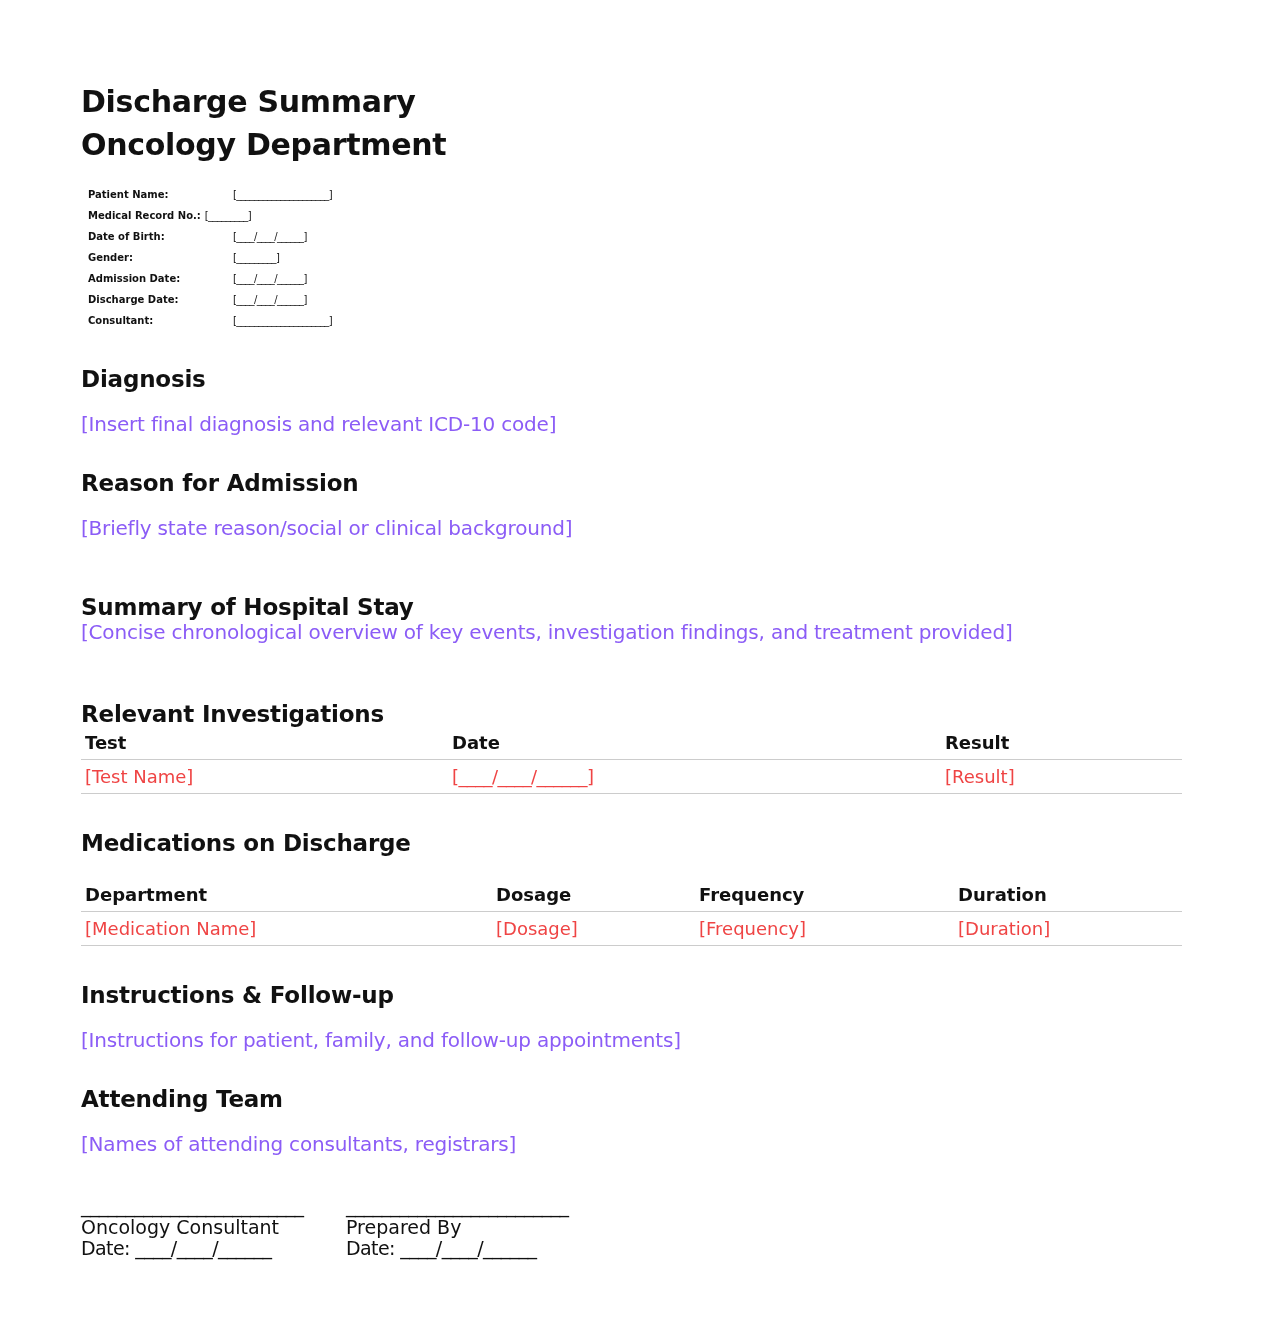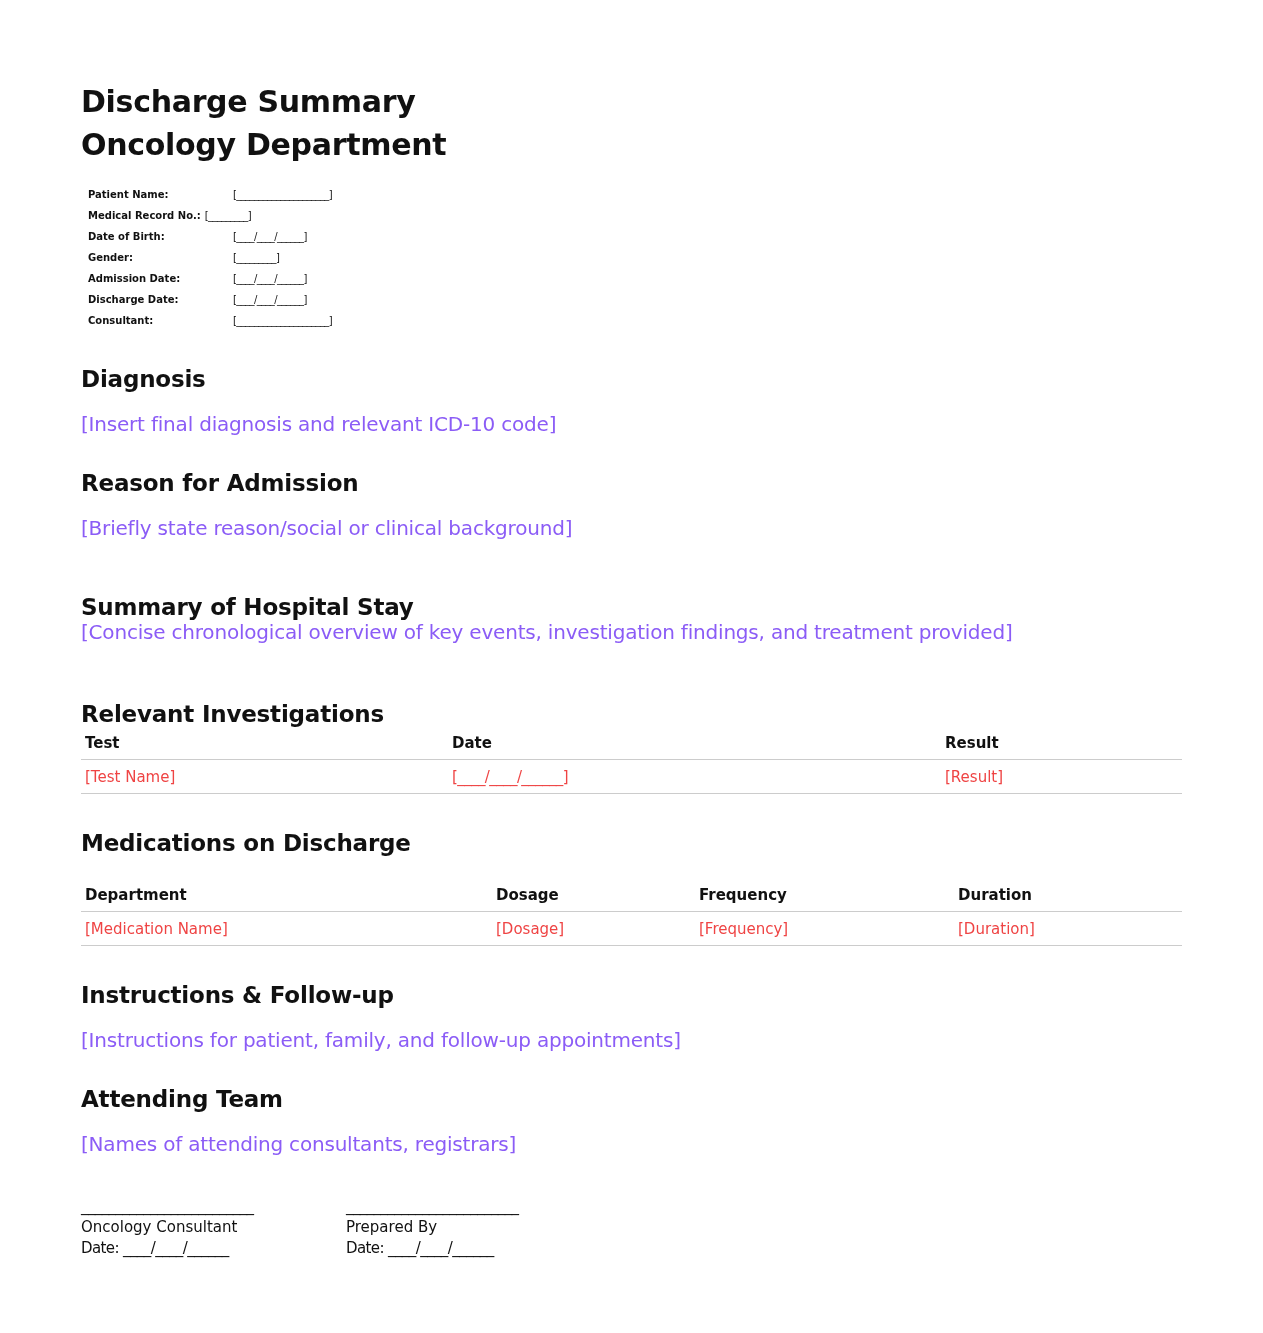--- a/index.html
+++ b/index.html
@@ -27,31 +27,31 @@
     font-size: 23px; font-weight: bold; line-height: 30px;
     letter-spacing: -0.2px;
   }
   .section-p {
     position: absolute; left: 0; margin: 0;
     font-size: 20px; color: #8b5cf6; line-height: 20px; white-space: nowrap;
     letter-spacing: -0.2px;
   }
   table.tbl {
     position: absolute; left: 0; width: 1101px;
-    border-collapse: collapse; font-size: 15px;
+    border-collapse: collapse; font-size: 18px;
   }
   table.tbl th {
     text-align: left; font-weight: bold; height: 33px; padding: 0 4px;
     border-bottom: 1px solid #cccccc; vertical-align: middle;
   }
   table.tbl td {
     height: 33px; padding: 0 4px; border-bottom: 1px solid #cccccc;
     color: #ef4444; vertical-align: middle; white-space: nowrap;
   }
-  .sig { position: absolute; top: 1196px; font-size: 15px; line-height: 21px; color: #111; }
+  .sig { position: absolute; top: 1196px; font-size: 19px; line-height: 21px; color: #111; }
   .sig-line { letter-spacing: -0.6px; }
   .sig-date-blanks { letter-spacing: -0.6px; }
 </style>
 </head>
 <body>
 
 <div class="page">
 
   <h1 class="title">
     <span>Discharge Summary</span>

